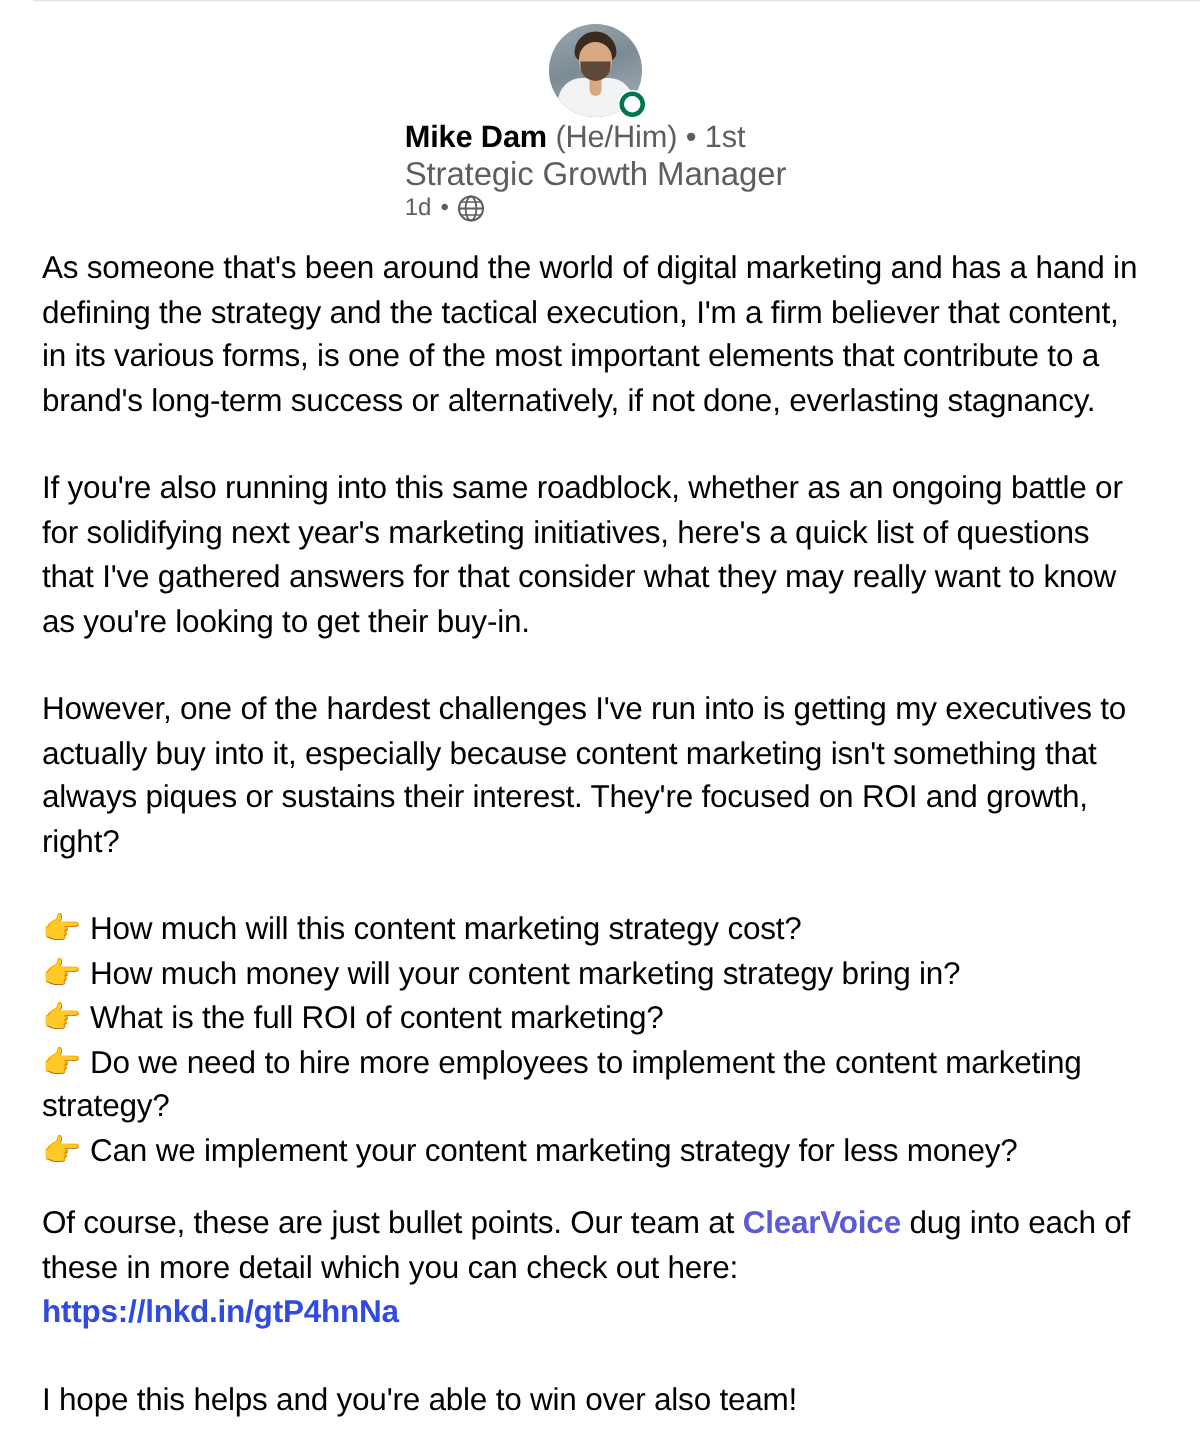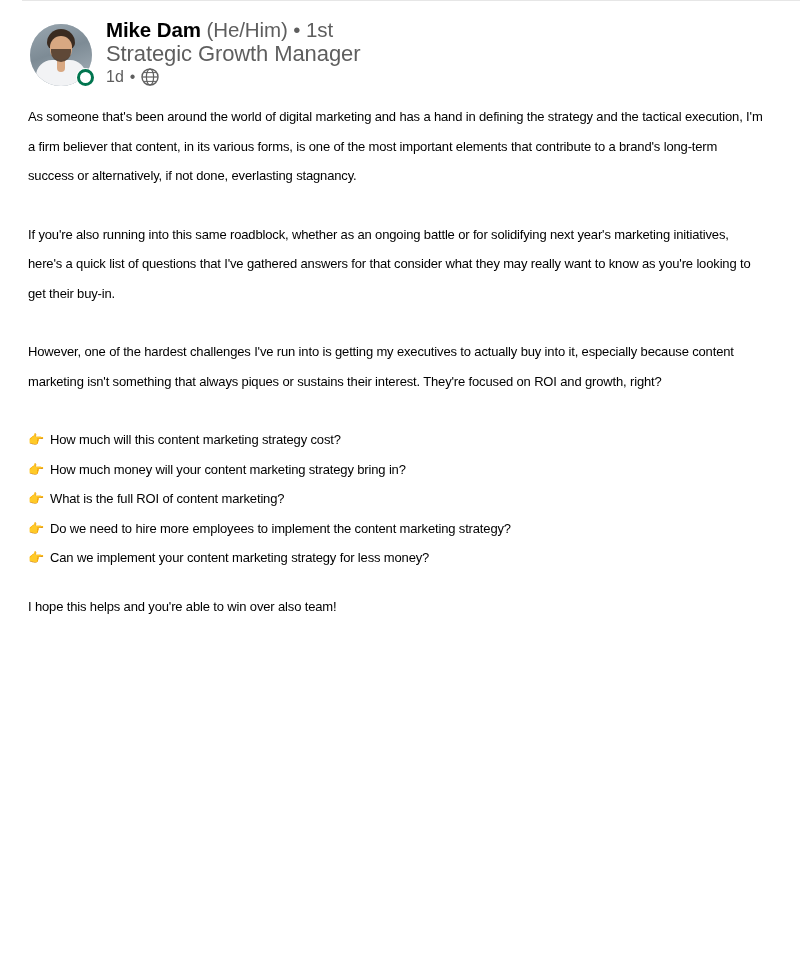--- a/index.html
+++ b/index.html
@@ -30,23 +30,23 @@
     background: #e6e6e6;
   }
   .post {
     padding: 16px 36px 0 28px;
     box-sizing: border-box;
   }
 
   
   .post-header {
     display: flex;
-    align-items: flex-end;
-    gap: 14px;
+    align-items: center;
     padding-left: 2px;
+    flex-direction: column;
   }
   .avatar-wrap {
     position: relative;
     width: 62px;
     height: 62px;
     flex: 0 0 62px;
   }
   .avatar {
     width: 62px;
     height: 62px;
@@ -166,21 +166,21 @@
     display: inline-block;
     width: 18px;
     height: 18px;
     position: relative;
   }
   .globe svg { display: block; }
 
   
   .post-body {
     margin-top: 16px;
-    font-size: 13px;
+    font-size: 21px;
     line-height: 29.5px;
     color: #000000;
     letter-spacing: -0.15px;
   }
   .para {
     margin: 0 0 29px 0;
     max-width: 740px;
   }
   .para:last-child { margin-bottom: 0; }
   .bullets {
@@ -257,18 +257,19 @@
       <p class="para">However, one of the hardest challenges I've run into is getting my executives to actually buy into it, especially because content marketing isn't something that always piques or sustains their interest. They're focused on ROI and growth, right?</p>
 
       <div class="bullets">
         <div class="bullet"><span class="hand">👉</span><span>How much will this content marketing strategy cost?</span></div>
         <div class="bullet"><span class="hand">👉</span><span>How much money will your content marketing strategy bring in?</span></div>
         <div class="bullet"><span class="hand">👉</span><span>What is the full ROI of content marketing?</span></div>
         <div class="bullet"><span class="hand">👉</span><span>Do we need to hire more employees to implement the content marketing strategy?</span></div>
         <div class="bullet"><span class="hand">👉</span><span>Can we implement your content marketing strategy for less money?</span></div>
       </div>
 
+      <p class="para"><span>Of course, these are just bullet points. Our team at </span><a class="brand-link" href="#">ClearVoice</a><span> dug into each of these in more detail which you can check out here:</span><br><a class="link-blue" href="#">https://lnkd.in/gtP4hnNa</a></p>
 
       <p class="para">I hope this helps and you're able to win over also team!</p>
 
     </div>
   </div>
 </div>
 
 </body></html>

